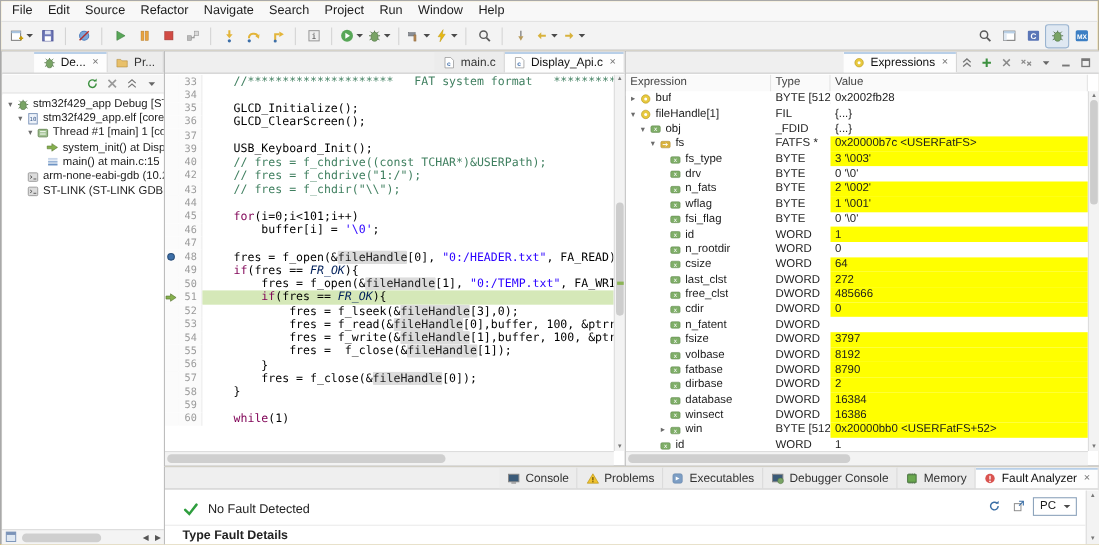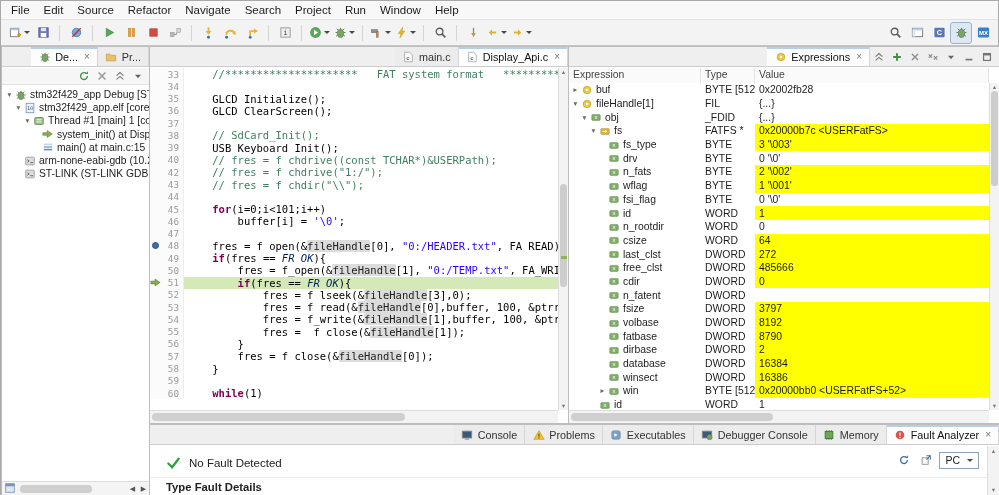--- a/index.html
+++ b/index.html
@@ -49,21 +49,21 @@
   
   #editor-panel{left:148px;top:45px;width:420px;height:378px}
   #code{position:absolute;left:0;top:21px;right:10px;bottom:13px;overflow:hidden;background:#fff;font-family:"DejaVu Sans Mono","Liberation Mono",monospace;font-size:10.5px}
   .cline{display:flex;height:12.28px;align-items:flex-start;white-space:pre}
   .gm{width:12px;flex:none;height:100%;position:relative;background:#fbfbfb}
   .gn{width:22px;flex:none;text-align:right;color:#9b9b9b;padding-right:4px;font-size:9.3px;background:#fbfbfb;border-right:1px solid #ededed;height:100%;display:flex;align-items:center;justify-content:flex-end}
   .ct{flex:1;height:100%;display:flex;align-items:center;padding-left:3px;overflow:hidden}
   .cur .ct{background:#d5e8b8}
   .c-pl{color:#000}
   .c-cm{color:#3f7f5f}
-  .c-kw{color:#7f0055;font-weight:bold}
+  .c-kw{color:#7f0055;font-weight:normal}
   .c-str{color:#2a00ff}
   .c-en{color:#00205a;font-style:italic}
   .c-occ{background:#dcdcdc;border-radius:1px}
   .bp-dot{position:absolute;left:2px;top:2.5px;width:7px;height:7px;border-radius:50%;background:#3d6fa8;border:1px solid #2a4f7a}
   .ip-arrow{position:absolute;left:0;top:0.5px;width:11px;height:11px}
   .ip-arrow svg{width:11px;height:11px}
   .vscroll{position:absolute;right:0;top:21px;width:10px;bottom:13px;background:#f3f3f3;border-left:1px solid #dddddd}
   .vthumb{position:absolute;left:1px;right:1px;background:#cdcdcd;border-radius:4px}
   .hscroll{position:absolute;left:0;bottom:0;height:13px;right:10px;background:#f3f3f3;border-top:1px solid #dddddd;display:flex;align-items:center}
   .ann{position:absolute;left:2px;width:6px;height:3px}
@@ -514,21 +514,20 @@
             <span class="tclose">×</span>
           </span>
         </div>
     </div>
     <div id="code">
         <div class="cline"><span class="gm"></span><span class="gn">33</span><span class="ct"><span class="c-cm">    //*********************   FAT system format   **********************</span></span></div>
         <div class="cline"><span class="gm"></span><span class="gn">34</span><span class="ct"></span></div>
         <div class="cline"><span class="gm"></span><span class="gn">35</span><span class="ct"><span class="c-pl">    GLCD_Initialize();</span></span></div>
         <div class="cline"><span class="gm"></span><span class="gn">36</span><span class="ct"><span class="c-pl">    GLCD_ClearScreen();</span></span></div>
         <div class="cline"><span class="gm"></span><span class="gn">37</span><span class="ct"></span></div>
-        <div class="cline"><span class="gm"></span><span class="gn">38</span><span class="ct"><span class="c-pl">    </span><span class="c-cm">// SdCard_Init();</span></span></div>
         <div class="cline"><span class="gm"></span><span class="gn">39</span><span class="ct"><span class="c-pl">    USB_Keyboard_Init();</span></span></div>
         <div class="cline"><span class="gm"></span><span class="gn">40</span><span class="ct"><span class="c-pl">    </span><span class="c-cm">// fres = f_chdrive((const TCHAR*)&amp;USERPath);</span></span></div>
         <div class="cline"><span class="gm"></span><span class="gn">42</span><span class="ct"><span class="c-pl">    </span><span class="c-cm">// fres = f_chdrive("1:/");</span></span></div>
         <div class="cline"><span class="gm"></span><span class="gn">43</span><span class="ct"><span class="c-pl">    </span><span class="c-cm">// fres = f_chdir("\\");</span></span></div>
         <div class="cline"><span class="gm"></span><span class="gn">44</span><span class="ct"></span></div>
         <div class="cline"><span class="gm"></span><span class="gn">45</span><span class="ct"><span class="c-pl">    </span><span class="c-kw">for</span><span class="c-pl">(i=0;i&lt;101;i++)</span></span></div>
         <div class="cline"><span class="gm"></span><span class="gn">46</span><span class="ct"><span class="c-pl">        buffer[i] = </span><span class="c-str">'\0'</span><span class="c-pl">;</span></span></div>
         <div class="cline"><span class="gm"></span><span class="gn">47</span><span class="ct"></span></div>
         <div class="cline"><span class="gm"><span class="bp-dot"></span></span><span class="gn">48</span><span class="ct"><span class="c-pl">    fres = f_open(&amp;</span><span class="c-occ">fileHandle</span><span class="c-pl">[0], </span><span class="c-str">"0:/HEADER.txt"</span><span class="c-pl">, FA_READ);</span></span></div>
         <div class="cline"><span class="gm"></span><span class="gn">49</span><span class="ct"><span class="c-pl">    </span><span class="c-kw">if</span><span class="c-pl">(fres == </span><span class="c-en">FR_OK</span><span class="c-pl">){</span></span></div>

